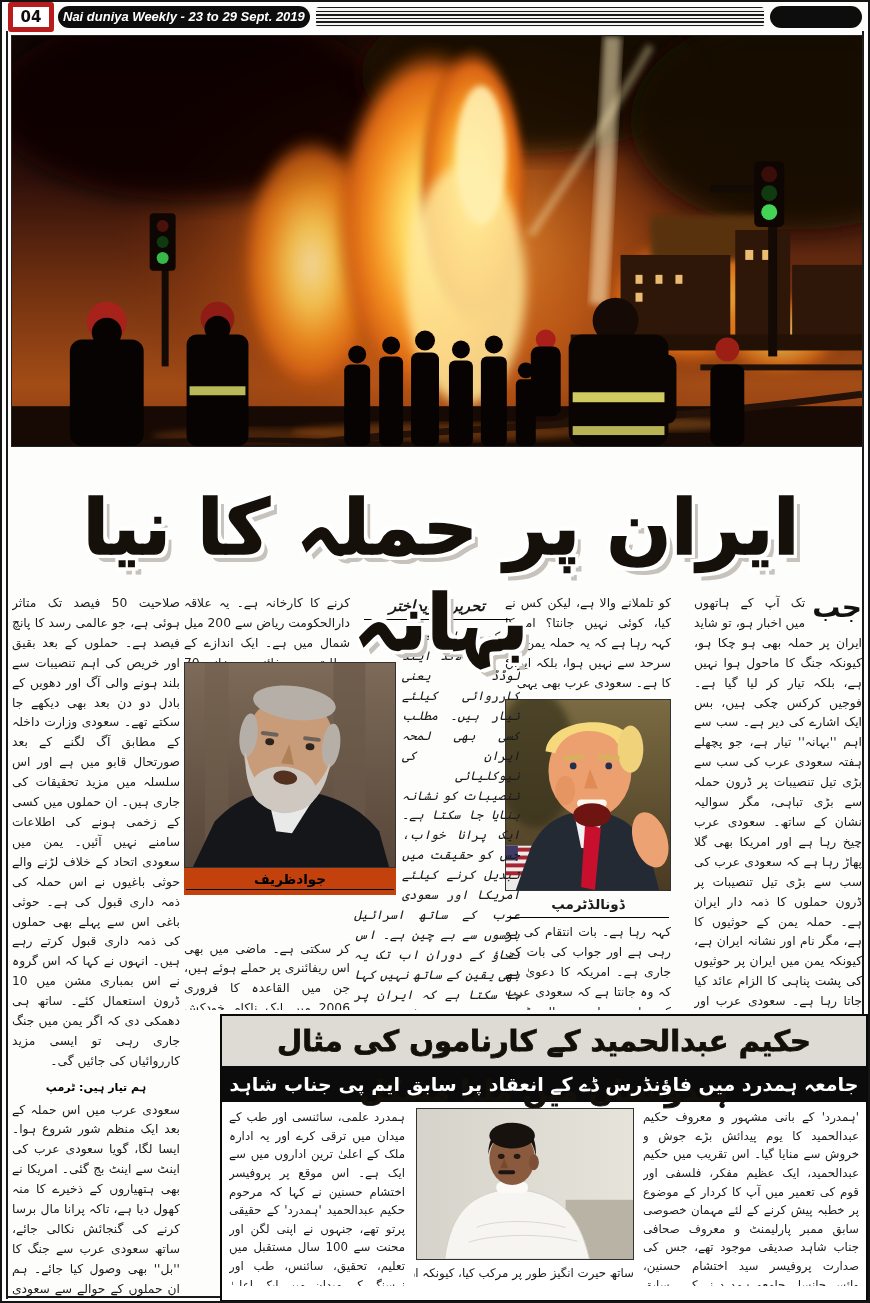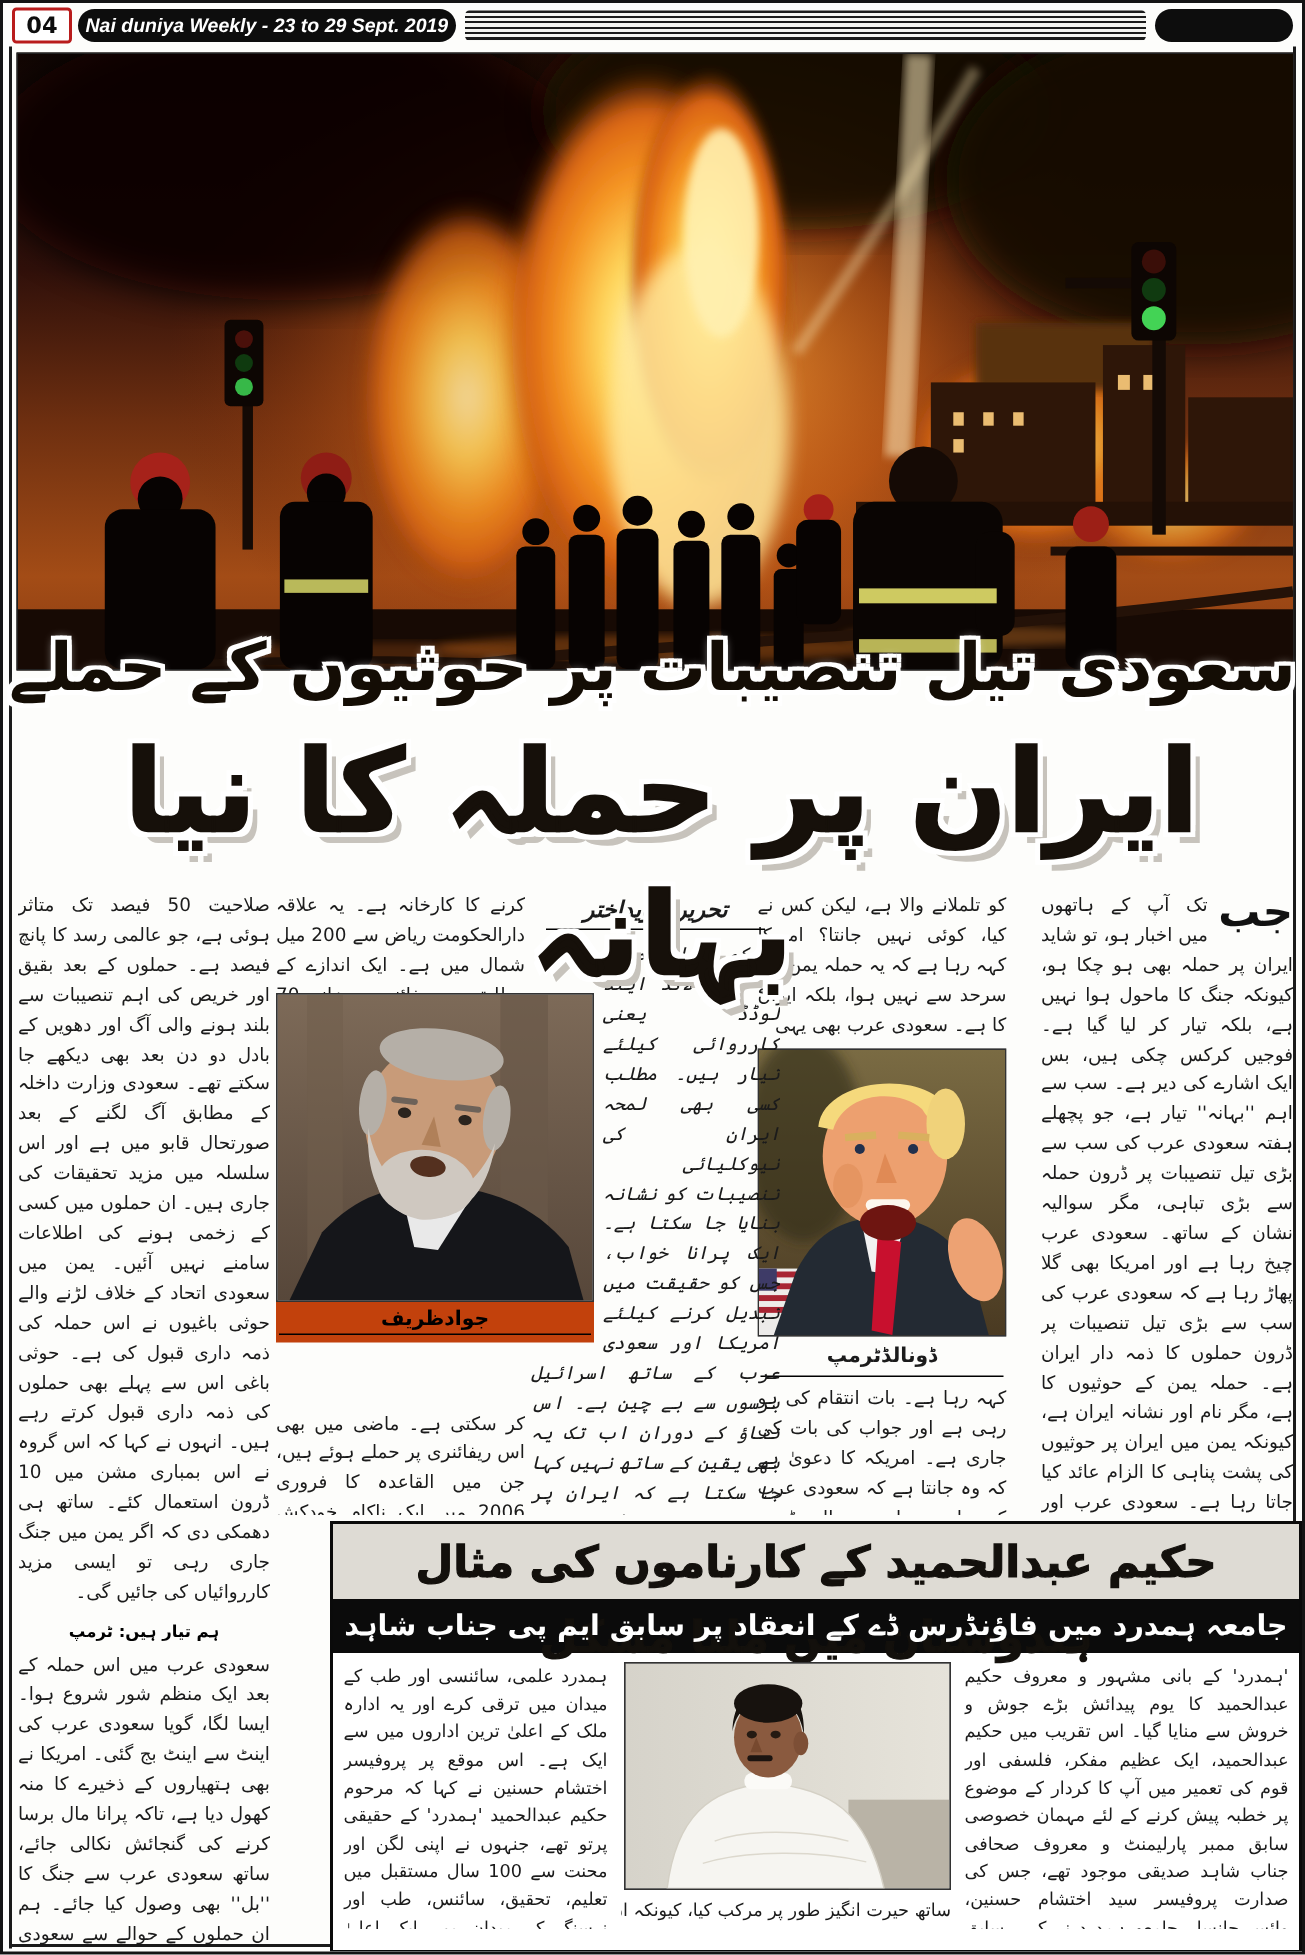--- a/index.html
+++ b/index.html
@@ -5,21 +5,21 @@
   html,body{margin:0;padding:0;background:#888;}
   .page{position:relative;width:870px;height:1303px;background:#fdfdfb;margin:0 auto;
         border:2px solid #141414;box-sizing:border-box;overflow:hidden;
         font-family:"DejaVu Sans",sans-serif;}
   .hairline-left{position:absolute;left:4px;top:29px;bottom:2px;width:2px;background:#1a1a1a;}
   .hairline-right{position:absolute;right:4px;top:29px;bottom:2px;width:2px;background:#1a1a1a;}
   .hairline-bottom{position:absolute;left:4px;right:4px;bottom:3px;height:2px;background:#1a1a1a;}
 
   
   .hdr{position:absolute;left:6px;right:6px;top:3px;height:24px;display:flex;align-items:center;}
-  .pageno{width:36px;height:20px;background:#fff;border:2px solid #b91c1c;border-radius:3px;
+  .pageno{width:36px;height:20px;background:#fff;border:5px solid #b91c1c;border-radius:3px;
           font:bold 15px/20px "DejaVu Sans",sans-serif;text-align:center;color:#0d0d0d;flex:0 0 auto;}
   .pill{height:22px;background:#0d0d0d;color:#fff;border-radius:11px;padding:0 5px;margin-left:4px;
         font:bold italic 13px/22px "Liberation Sans",sans-serif;white-space:nowrap;flex:0 0 auto;}
   .stripes{flex:1;height:20px;margin:0 6px;border-radius:3px;
            background:repeating-linear-gradient(to bottom,#1c1c1c 0 1.4px,#f5f5f2 1.4px 3.6px);}
   .endcap{width:92px;height:22px;background:#0d0d0d;border-radius:11px;flex:0 0 auto;}
 
   
   .fire{position:absolute;left:9px;top:33px;width:852px;height:412px;border:1px solid #222;
         box-sizing:border-box;overflow:hidden;background:#150803;}
@@ -195,21 +195,20 @@
         <rect x="558" y="300" width="100" height="112" rx="14" fill="#0a0503"></rect>
         <rect x="640" y="320" width="26" height="70" rx="10" fill="#0a0503"></rect>
         <rect x="562" y="358" width="92" height="10" fill="#e3e06b" opacity=".9"></rect>
         <rect x="562" y="392" width="92" height="9" fill="#e3e06b" opacity=".8"></rect>
         <circle cx="717" cy="315" r="12" fill="#9c1f16"></circle>
           <rect x="700" y="330" width="34" height="82" rx="8"></rect>
       </g>
     </svg>
   </div>
 
-  <div class="kicker urdu">سعودی تیل تنصیبات پر حوثیوں کے حملے</div>
   <div class="mainhead urdu">ایران پر حملہ کا نیا بہانہ</div>
 
   <div class="col" id="col5">
     <p><span class="dropcap">جب</span><span>تک آپ کے ہاتھوں میں اخبار ہو، تو شاید ایران پر حملہ بھی ہو چکا ہو، کیونکہ جنگ کا ماحول ہوا نہیں ہے، بلکہ تیار کر لیا گیا ہے۔ فوجیں کرکس چکی ہیں، بس ایک اشارے کی دیر ہے۔ سب سے اہم ''بہانہ'' تیار ہے، جو پچھلے ہفتہ سعودی عرب کی سب سے بڑی تیل تنصیبات پر ڈرون حملہ سے بڑی تباہی، مگر سوالیہ نشان کے ساتھ۔ سعودی عرب چیخ رہا ہے اور امریکا بھی گلا پھاڑ رہا ہے کہ سعودی عرب کی سب سے بڑی تیل تنصیبات پر ڈرون حملوں کا ذمہ دار ایران ہے۔ حملہ یمن کے حوثیوں کا ہے، مگر نام اور نشانہ ایران ہے، کیونکہ یمن میں ایران پر حوثیوں کی پشت پناہی کا الزام عائد کیا جاتا رہا ہے۔ سعودی عرب اور امریکا پچھلے کئی سال سے ایران کو تہس نہس کرنے پر تلے ہوئے ہیں۔ کئی بار مواقع تلاش کئے گئے۔ حد تو یہ ہے کہ امریکی ڈرون کو مار گرائے جانے کے بعد امریکی جنگی جہازوں نے اڑان بھی بھر لی تھی، مگر عین وقت پر واپسی کا حکم دے دیا گیا تھا۔ اب ایک بار پھر جنگ کا شور برپا ہے۔ حملہ بڑا اور سعودی عرب</span></p>
   </div>
 
   <div class="col" id="col4">
     <p>کو تلملانے والا ہے، لیکن کس نے کیا، کوئی نہیں جانتا؟ امریکا کہہ رہا ہے کہ یہ حملہ یمن کی سرحد سے نہیں ہوا، بلکہ ایران کا ہے۔ سعودی عرب بھی یہی</p>
     <div class="photo-frame inline-photo">
       <svg viewBox="0 0 166 193" preserveAspectRatio="none">

